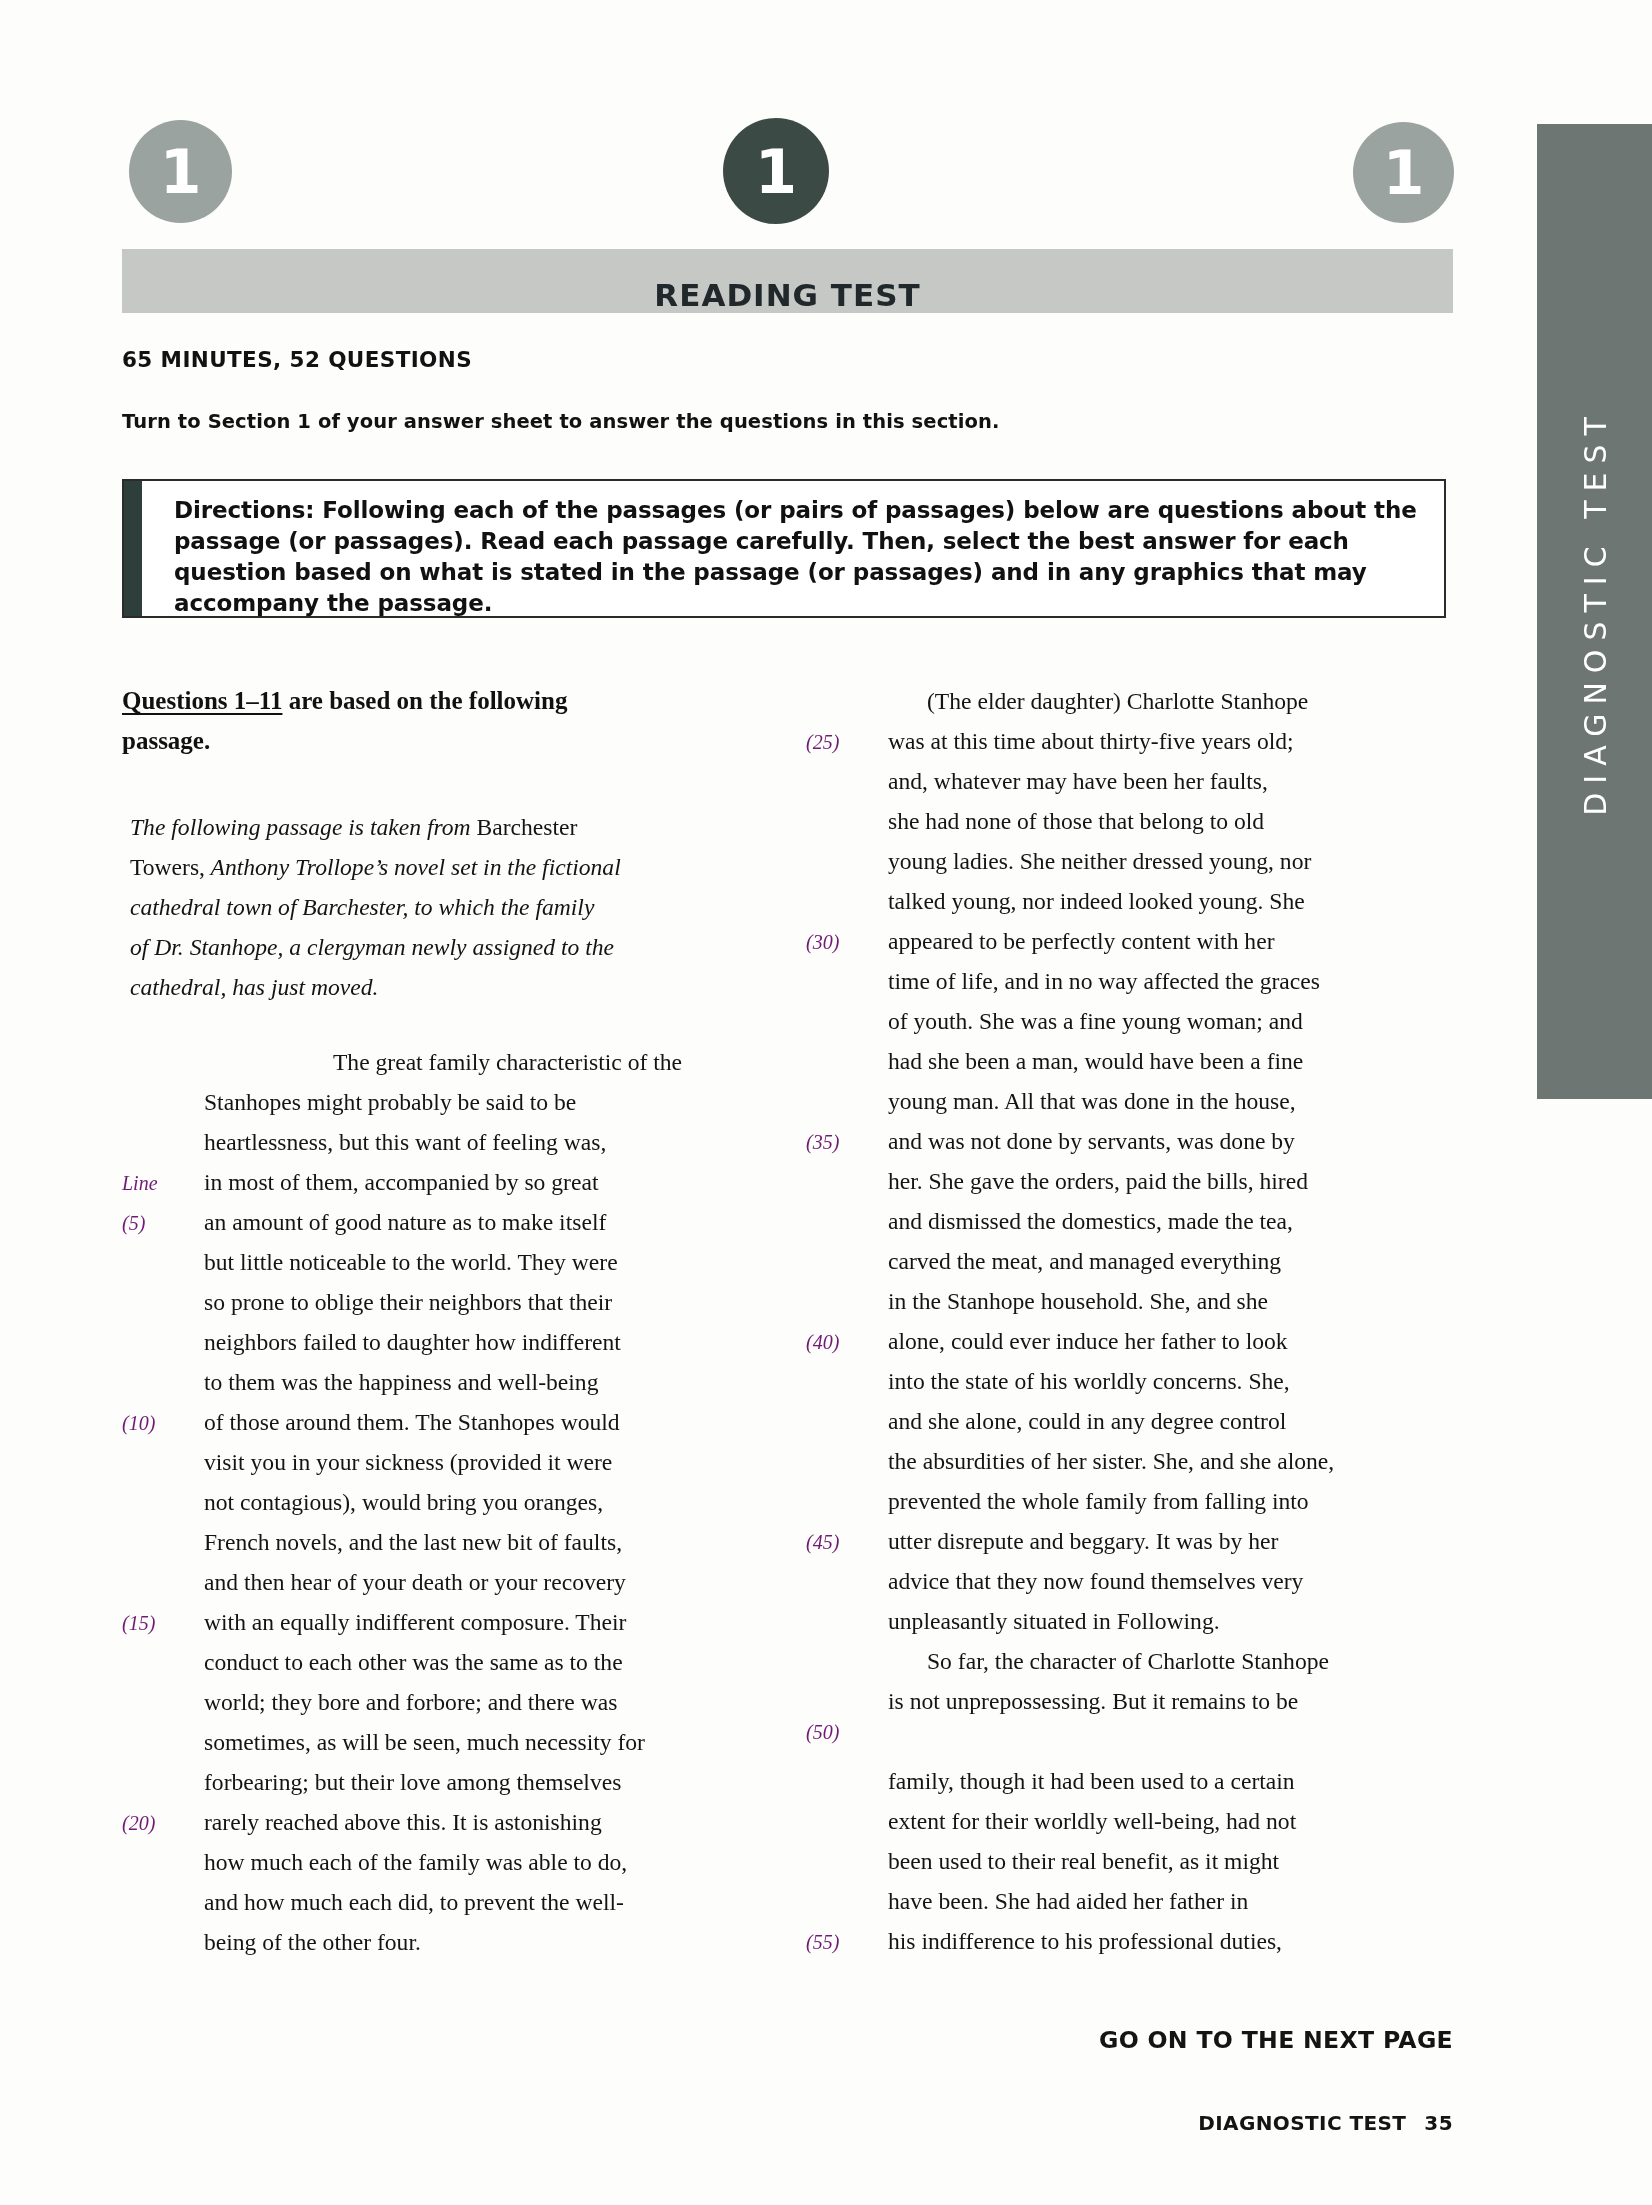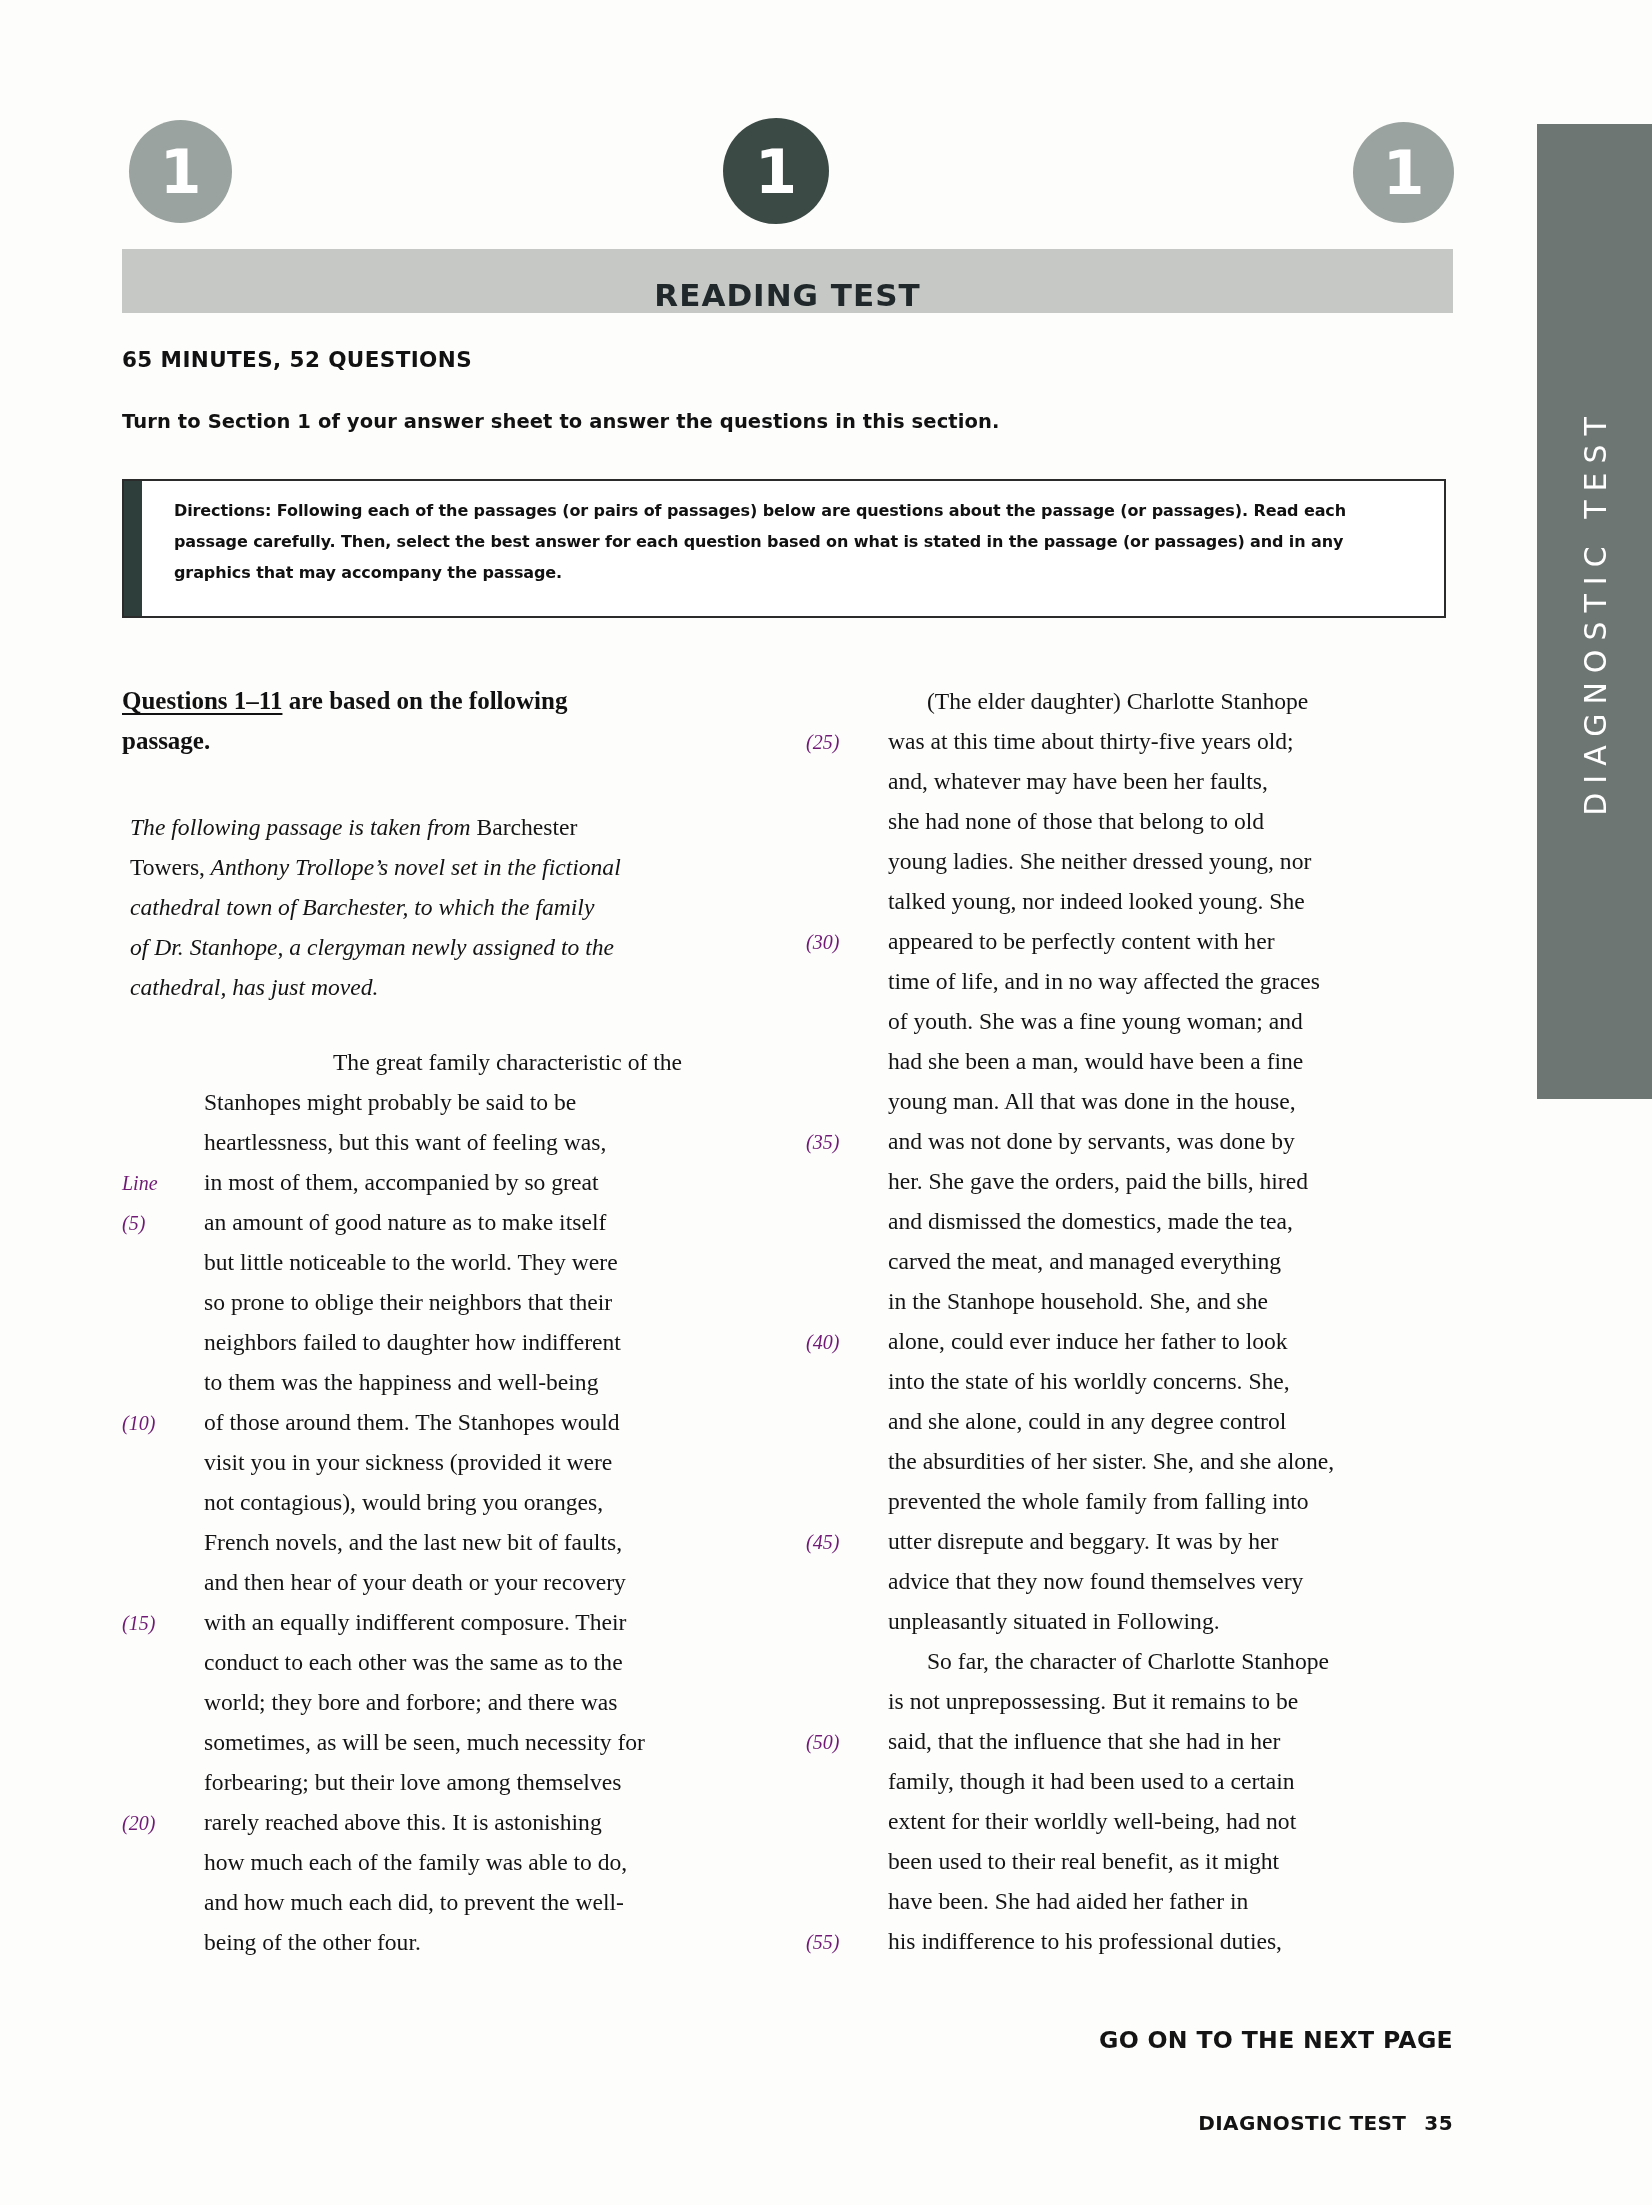--- a/index.html
+++ b/index.html
@@ -99,21 +99,21 @@
     left: 0; top: 0;
     width: 18px; height: 100%;
     background: #2e3f3b;
   }
   .directions-text {
     position: absolute;
     left: 50px; top: 14px;
     width: 1244px;
     font-family: "DejaVu Sans", sans-serif;
     font-weight: bold;
-    font-size: 16px;
+    font-size: 23px;
     line-height: 31px;
     color: #111111;
     letter-spacing: -0.1px;
   }
   .directions-text .lead { font-weight: bold; }
 
   
   .side-tab {
     position: absolute;
     left: 1537px; top: 124px;
@@ -447,21 +447,20 @@
         <div class="tline">
           <span class="lnum"></span>
           <span class="ltext indent">So far, the character of Charlotte Stanhope</span>
         </div>
         <div class="tline">
           <span class="lnum"></span>
           <span class="ltext">is not unprepossessing. But it remains to be</span>
         </div>
         <div class="tline">
           <span class="lnum">(50)</span>
-          <span class="ltext">said, that the influence that she had in her</span>
         </div>
         <div class="tline">
           <span class="lnum"></span>
           <span class="ltext">family, though it had been used to a certain</span>
         </div>
         <div class="tline">
           <span class="lnum"></span>
           <span class="ltext">extent for their worldly well-being, had not</span>
         </div>
         <div class="tline">

